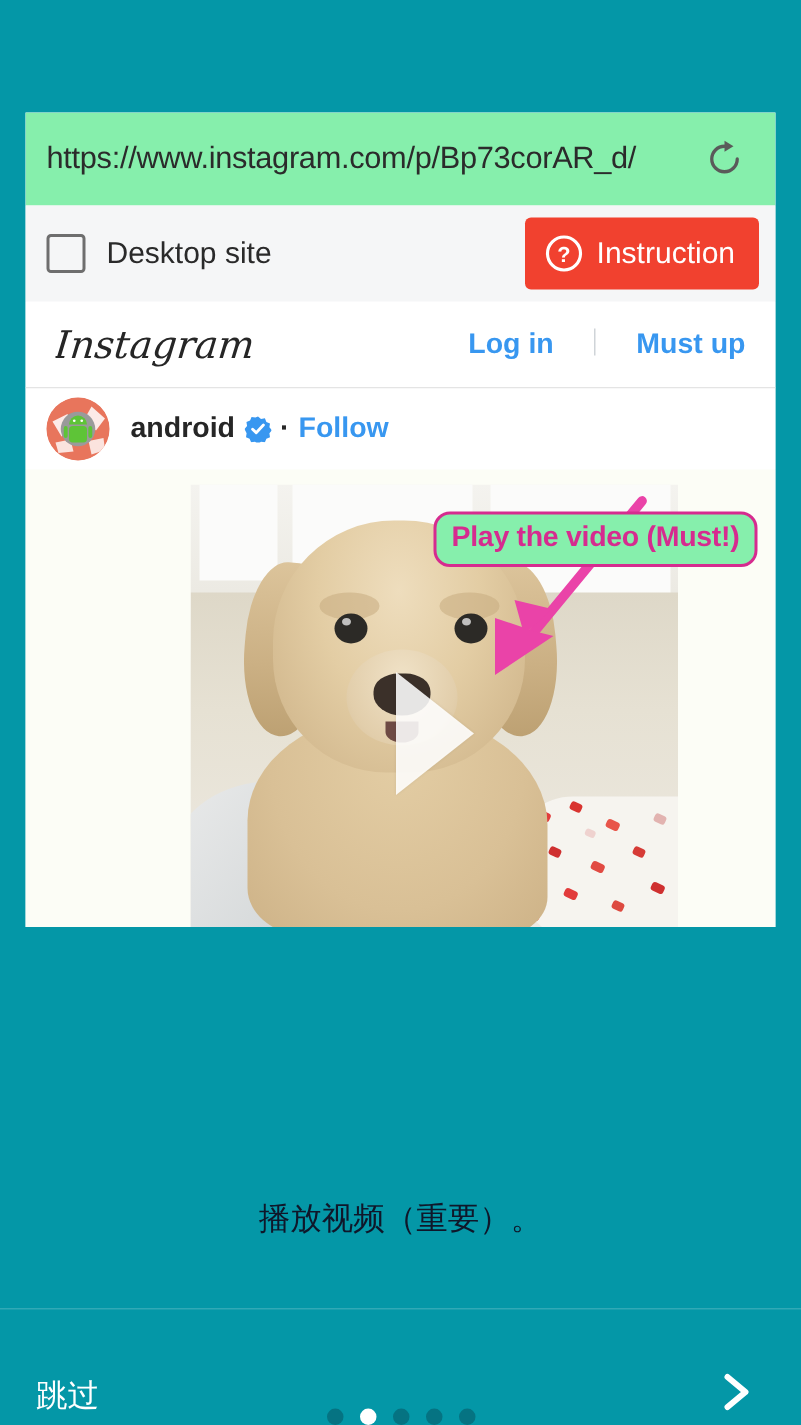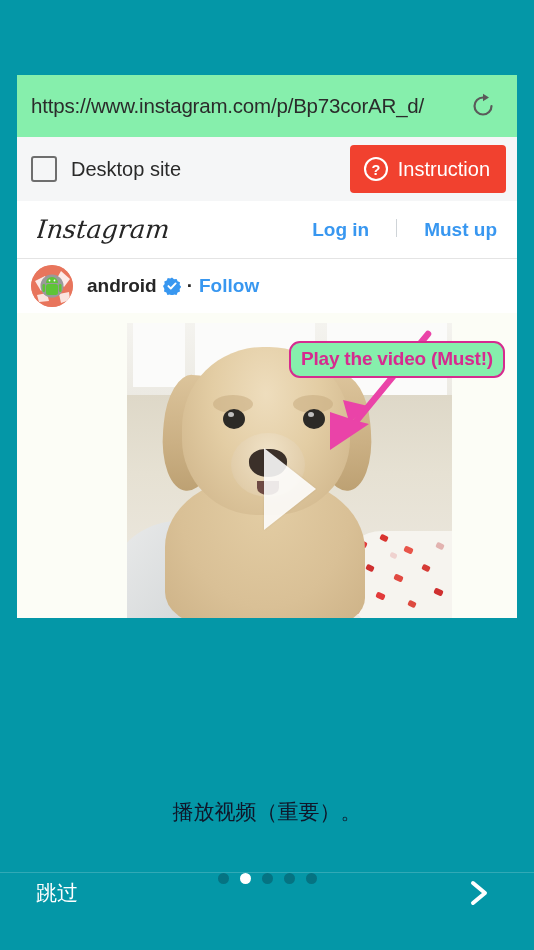--- a/index.html
+++ b/index.html
@@ -358,22 +358,22 @@
     top: 872px;
     height: 1px;
     background: rgba(255,255,255,0.18);
   }
   .bottom-bar {
     position: absolute;
     left: 0; right: 0;
     top: 873px;
     height: 77px;
     display: flex;
-    align-items: flex-start;
-    padding: 0 34px;
+    align-items: flex-end;
+    padding: 0 22px;
   }
   .skip-btn {
     font-size: 21px;
     color: #ffffff;
     font-family: "DejaVu Sans", "Liberation Sans", sans-serif;
     background: none;
     border: none;
     cursor: pointer;
     padding: 6px 2px;
   }

